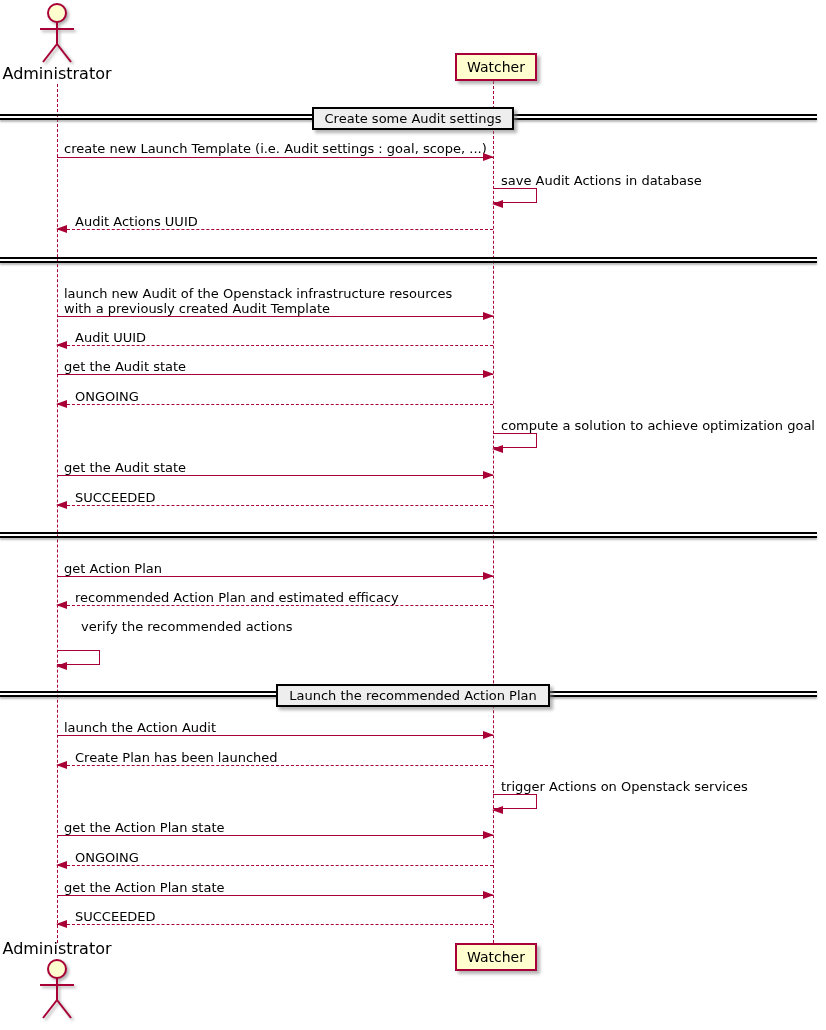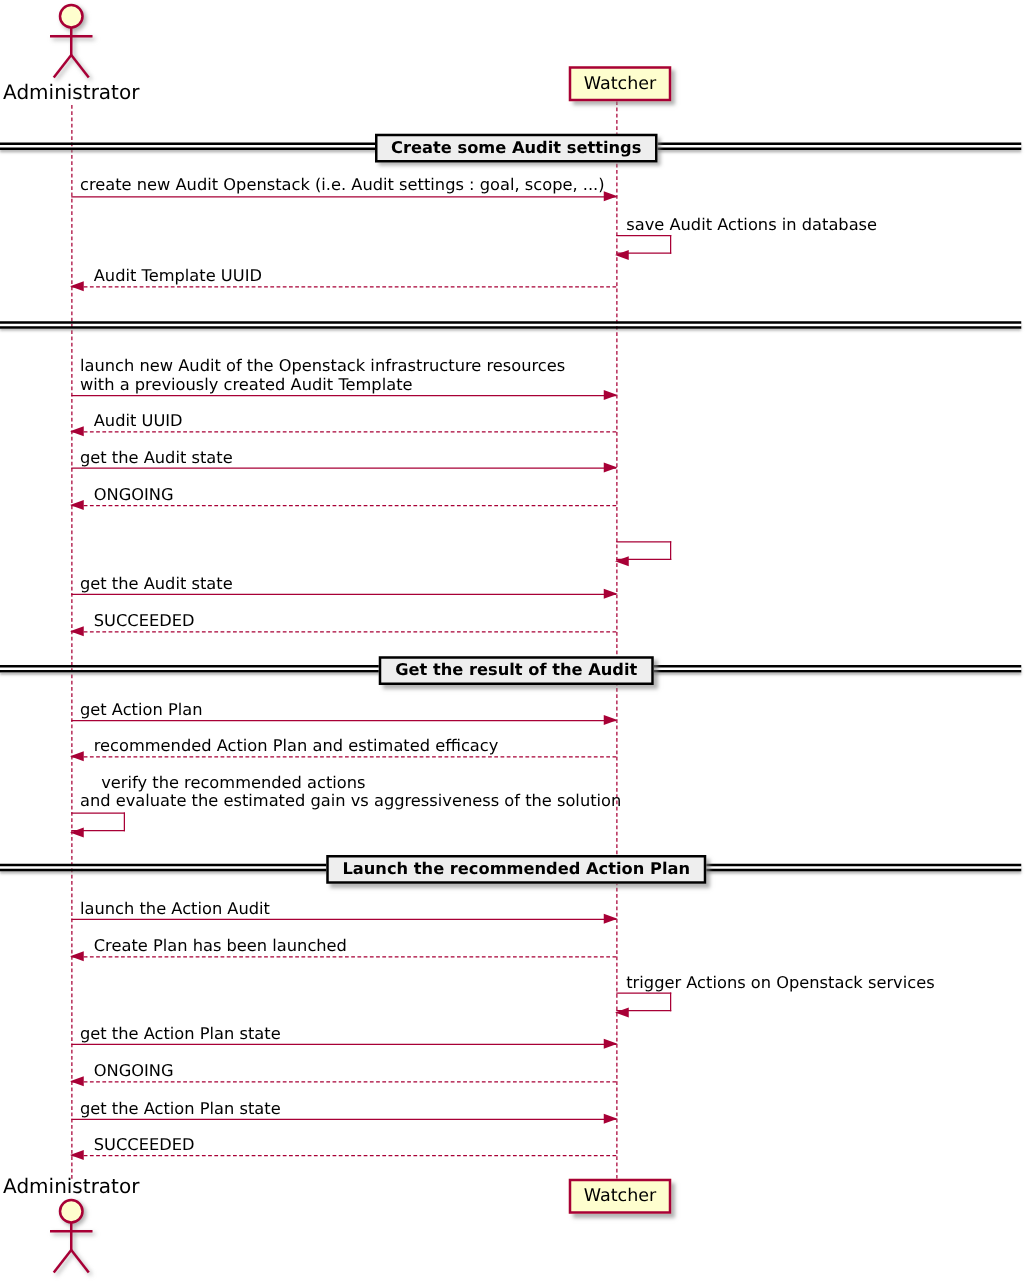--- a/index.html
+++ b/index.html
@@ -23,21 +23,21 @@
   }
   
   .divider{position:absolute;left:0;width:826px;height:23px;display:flex;justify-content:center;}
   .rule{
     position:absolute;left:0;right:9px;top:7px;height:2px;
     border-top:2px solid #000;border-bottom:2px solid #000;
     box-shadow:0 2px 2px rgba(130,130,130,.55);
   }
   .dbox{
     position:relative;z-index:2;background:#EEEEEE;border:2px solid #000;
-    font-weight:bold;font-size:13px;line-height:15px;padding:2px 11px;
+    font-weight:normal;font-size:13px;line-height:15px;padding:2px 11px;
     box-shadow:3px 3px 3px rgba(130,130,130,.6);white-space:nowrap;
   }
   
   .t{position:absolute;font-size:13px;line-height:15px;white-space:nowrap;}
   
   .a{position:absolute;height:0;border-top:1px solid #A80036;}
   .a.ret{border-top-style:dashed;}
   .hr{position:absolute;right:-1px;top:-5px;width:0;height:0;
       border-top:4.5px solid transparent;border-bottom:4.5px solid transparent;
       border-left:11px solid #A80036;}
@@ -68,31 +68,31 @@
   </svg>
   <div class="actor-label" style="left:57px;top:66px">Administrator</div>
 
   <div class="pbox" style="left:455px;top:53px">Watcher</div>
 
   <div class="divider" style="top:107px">
     <div class="rule"></div>
     <div class="dbox">Create some Audit settings</div>
   </div>
 
-  <div class="t" style="left:64px;top:141px">create new Audit Openstack (i.e. Audit settings : goal, scope, ...)</div>
+  <div class="t" style="left:64px;top:141px">create new Launch Template (i.e. Audit settings : goal, scope, ...)</div>
   <div class="a" style="left:57px;top:157px;width:436px">
     <span class="hr"></span>
   </div>
 
   <div class="t" style="left:501px;top:173px">save Audit Actions in database</div>
   <div class="loop" style="left:493px;top:188px">
     <span class="slh"></span>
   </div>
 
-  <div class="t" style="left:75px;top:214px">Audit Template UUID</div>
+  <div class="t" style="left:75px;top:214px">Audit Actions UUID</div>
   <div class="a ret" style="left:57px;top:229px;width:436px">
     <span class="hl"></span>
   </div>
 
   <div class="divider" style="top:250px">
     <div class="rule"></div>
   </div>
 
   <div class="t" style="left:64px;top:286px">launch new Audit of the Openstack infrastructure resources</div>
   <div class="t" style="left:64px;top:301px">with a previously created Audit Template</div>
@@ -108,51 +108,50 @@
   <div class="t" style="left:64px;top:359px">get the Audit state</div>
   <div class="a" style="left:57px;top:374px;width:436px">
     <span class="hr"></span>
   </div>
 
   <div class="t" style="left:75px;top:389px">ONGOING</div>
   <div class="a ret" style="left:57px;top:404px;width:436px">
     <span class="hl"></span>
   </div>
 
+  <div class="t" style="left:501px;top:418px">compute a solution to achieve optimization goal</div>
   <div class="loop" style="left:493px;top:433px">
     <span class="slh"></span>
   </div>
 
   <div class="t" style="left:64px;top:460px">get the Audit state</div>
   <div class="a" style="left:57px;top:475px;width:436px">
     <span class="hr"></span>
   </div>
 
   <div class="t" style="left:75px;top:490px">SUCCEEDED</div>
   <div class="a ret" style="left:57px;top:505px;width:436px">
     <span class="hl"></span>
   </div>
 
   <div class="divider" style="top:525px">
     <div class="rule"></div>
-    <div class="dbox">Get the result of the Audit</div>
   </div>
 
   <div class="t" style="left:64px;top:561px">get Action Plan</div>
   <div class="a" style="left:57px;top:576px;width:436px">
     <span class="hr"></span>
   </div>
 
   <div class="t" style="left:75px;top:590px">recommended Action Plan and estimated efficacy</div>
   <div class="a ret" style="left:57px;top:605px;width:436px">
     <span class="hl"></span>
   </div>
 
   <div class="t" style="left:81px;top:619px">verify the recommended actions</div>
-  <div class="t" style="left:64px;top:634px">and evaluate the estimated gain vs aggressiveness of the solution</div>
   <div class="loop" style="left:57px;top:650px;width:42px">
     <span class="slh"></span>
   </div>
 
   <div class="divider" style="top:684px">
     <div class="rule"></div>
     <div class="dbox">Launch the recommended Action Plan</div>
   </div>
 
   <div class="t" style="left:64px;top:720px">launch the Action Audit</div>

